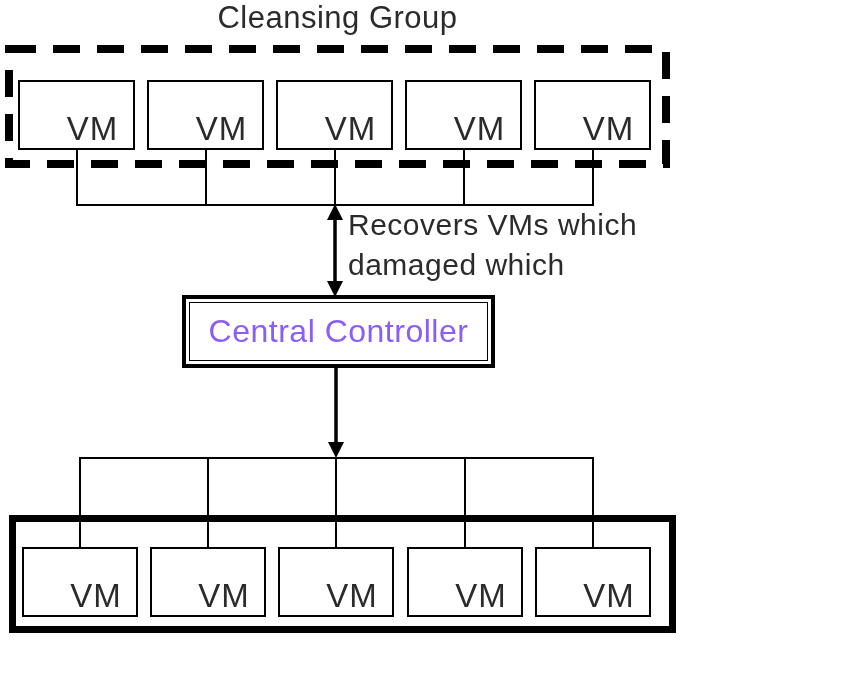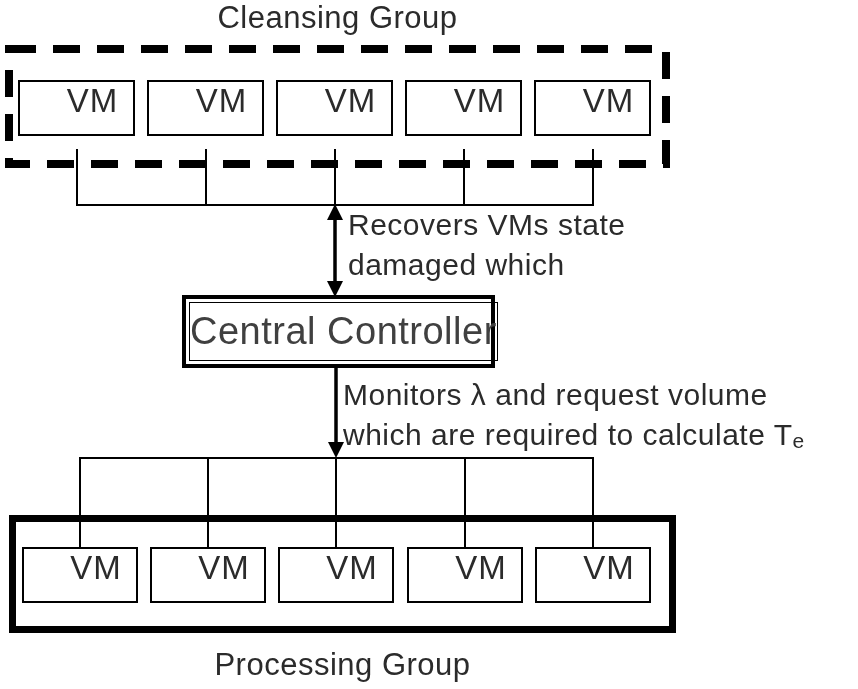--- a/index.html
+++ b/index.html
@@ -34,26 +34,26 @@
   }
   #cleansing-title { left: 9px;  top: -2px;  width: 657px; }
   #processing-title { left: 9px; top: 645px; width: 667px; }
 
   .vm-box {
     position: absolute;
     box-sizing: border-box;
     border: 2px solid #000000;
     background: #ffffff;
     display: flex;
-    align-items: flex-start;
+    align-items: flex-end;
     justify-content: center;
     font-size: 33px;
     letter-spacing: 1px;
     color: #2b2b2b;
-    height: 56px;
+    height: 70px;
     padding-left: 32px;
   }   
 
   .vm-row-top    .vm-box { top: 80px;  width: 117px; }
   .vm-row-bottom .vm-box { top: 547px; width: 116px; }
 
   .vm-row-top    .vm-1 { left: 18px; }
   .vm-row-top    .vm-2 { left: 147px; }
   .vm-row-top    .vm-3 { left: 276px; }
   .vm-row-top    .vm-4 { left: 405px; }
@@ -76,23 +76,23 @@
     background: #ffffff;
     padding: 3px;
     display: flex;
   }
   #controller .inner {
     flex: 1;
     border: 1.5px solid #000000;
     display: flex;
     align-items: center;
     justify-content: center;
-    font-size: 38px;
+    font-size: 32px;
     letter-spacing: 0.5px;
-    color: #404040;
+    color: #8b5cf6;
     white-space: nowrap;
   }
   .annotation {
     position: absolute;
     font-size: 30px;
     line-height: 40px;
     letter-spacing: 0.5px;
     color: #2b2b2b;
     white-space: nowrap;
   }
@@ -147,46 +147,41 @@
     </div>
     <div class="vm-box vm-4">
       <span>VM</span>
     </div>
     <div class="vm-box vm-5">
       <span>VM</span>
     </div>
   </div>
 
   <div class="annotation" id="recover-note">
-    <div>Recovers VMs state</div>
+    <div>Recovers VMs which</div>
     <div>damaged which</div>
   </div>
 
   <div id="controller">
     <div class="inner">Central Controller</div>
   </div>
 
-  <div class="annotation" id="monitor-note">
-    <div>Monitors λ and request volume</div>
-    <div><span>which are required to calculate T</span><sub>e</sub></div>
-  </div>
 
   <div class="vm-row-bottom">
     <div class="vm-box vm-1">
       <span>VM</span>
     </div>
     <div class="vm-box vm-2">
       <span>VM</span>
     </div>
     <div class="vm-box vm-3">
       <span>VM</span>
     </div>
     <div class="vm-box vm-4">
       <span>VM</span>
     </div>
     <div class="vm-box vm-5">
       <span>VM</span>
     </div>
   </div>
 
-  <div class="group-title" id="processing-title">Processing Group</div>
 
 </div>
 
 </body></html>

